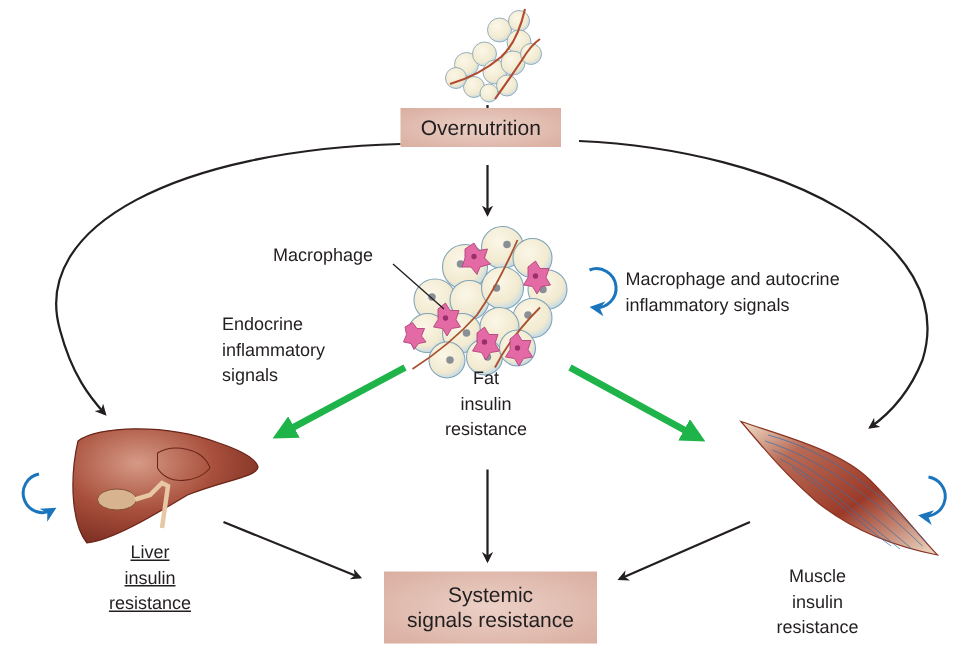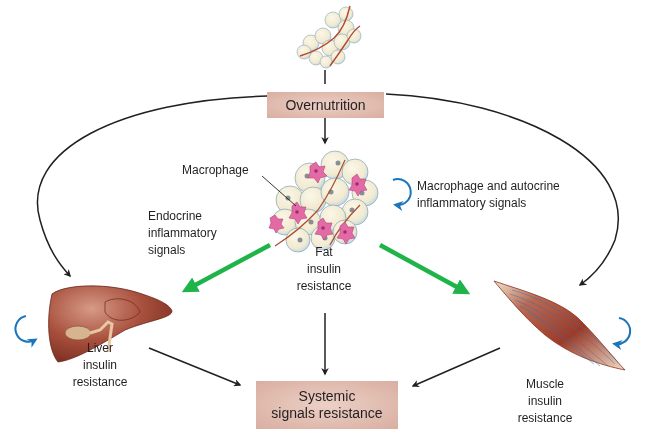--- a/index.html
+++ b/index.html
@@ -136,31 +136,31 @@
       <path d="M528 312 C 552 328, 572 348, 594 364"></path>
     </g>
   </g>
   <path d="M619 318 A 13 13 0 1 1 615 344" fill="none" stroke="#1a75bc" stroke-width="2" marker-end="url(#ah-blue)"></path>
 
   <line x1="325" y1="313" x2="325" y2="374" stroke="#231f20" stroke-width="1.5" marker-end="url(#ah-black)"></line>
   <line x1="149" y1="348" x2="240" y2="385" stroke="#231f20" stroke-width="1.5" marker-end="url(#ah-black)"></line>
   <line x1="500" y1="348" x2="413" y2="386" stroke="#231f20" stroke-width="1.5" marker-end="url(#ah-black)"></line>
 </svg>
 
-<div class="box" style="left:267px; top:92px; width:117px; height:26px;">Overnutrition</div>
+<div class="box" style="left:267px; top:72px; width:107px; height:26px;">Overnutrition</div>
 <div class="box" style="left:256px; top:381px; width:142px; height:48px;">Systemic
 signals resistance</div>
 
 <div class="label" style="left:182px; top:162px;">Macrophage</div>
 <div class="label" style="left:417px; top:178px;">Macrophage and autocrine
 inflammatory signals</div>
 <div class="label" style="left:148px; top:208px;">Endocrine
 inflammatory
 signals</div>
 <div class="label center" style="left:284px; top:244px; width:80px;">Fat
 insulin
 resistance</div>
-<div class="label center" style="left:60px; top:340px; width:80px;">Liver
+<div class="label center" style="left:60px; top:360px; width:80px;text-decoration:underline;">Liver
 insulin
 resistance</div>
 <div class="label center" style="left:505px; top:376px; width:80px;">Muscle
 insulin
 resistance</div>
 
 </body></html>

